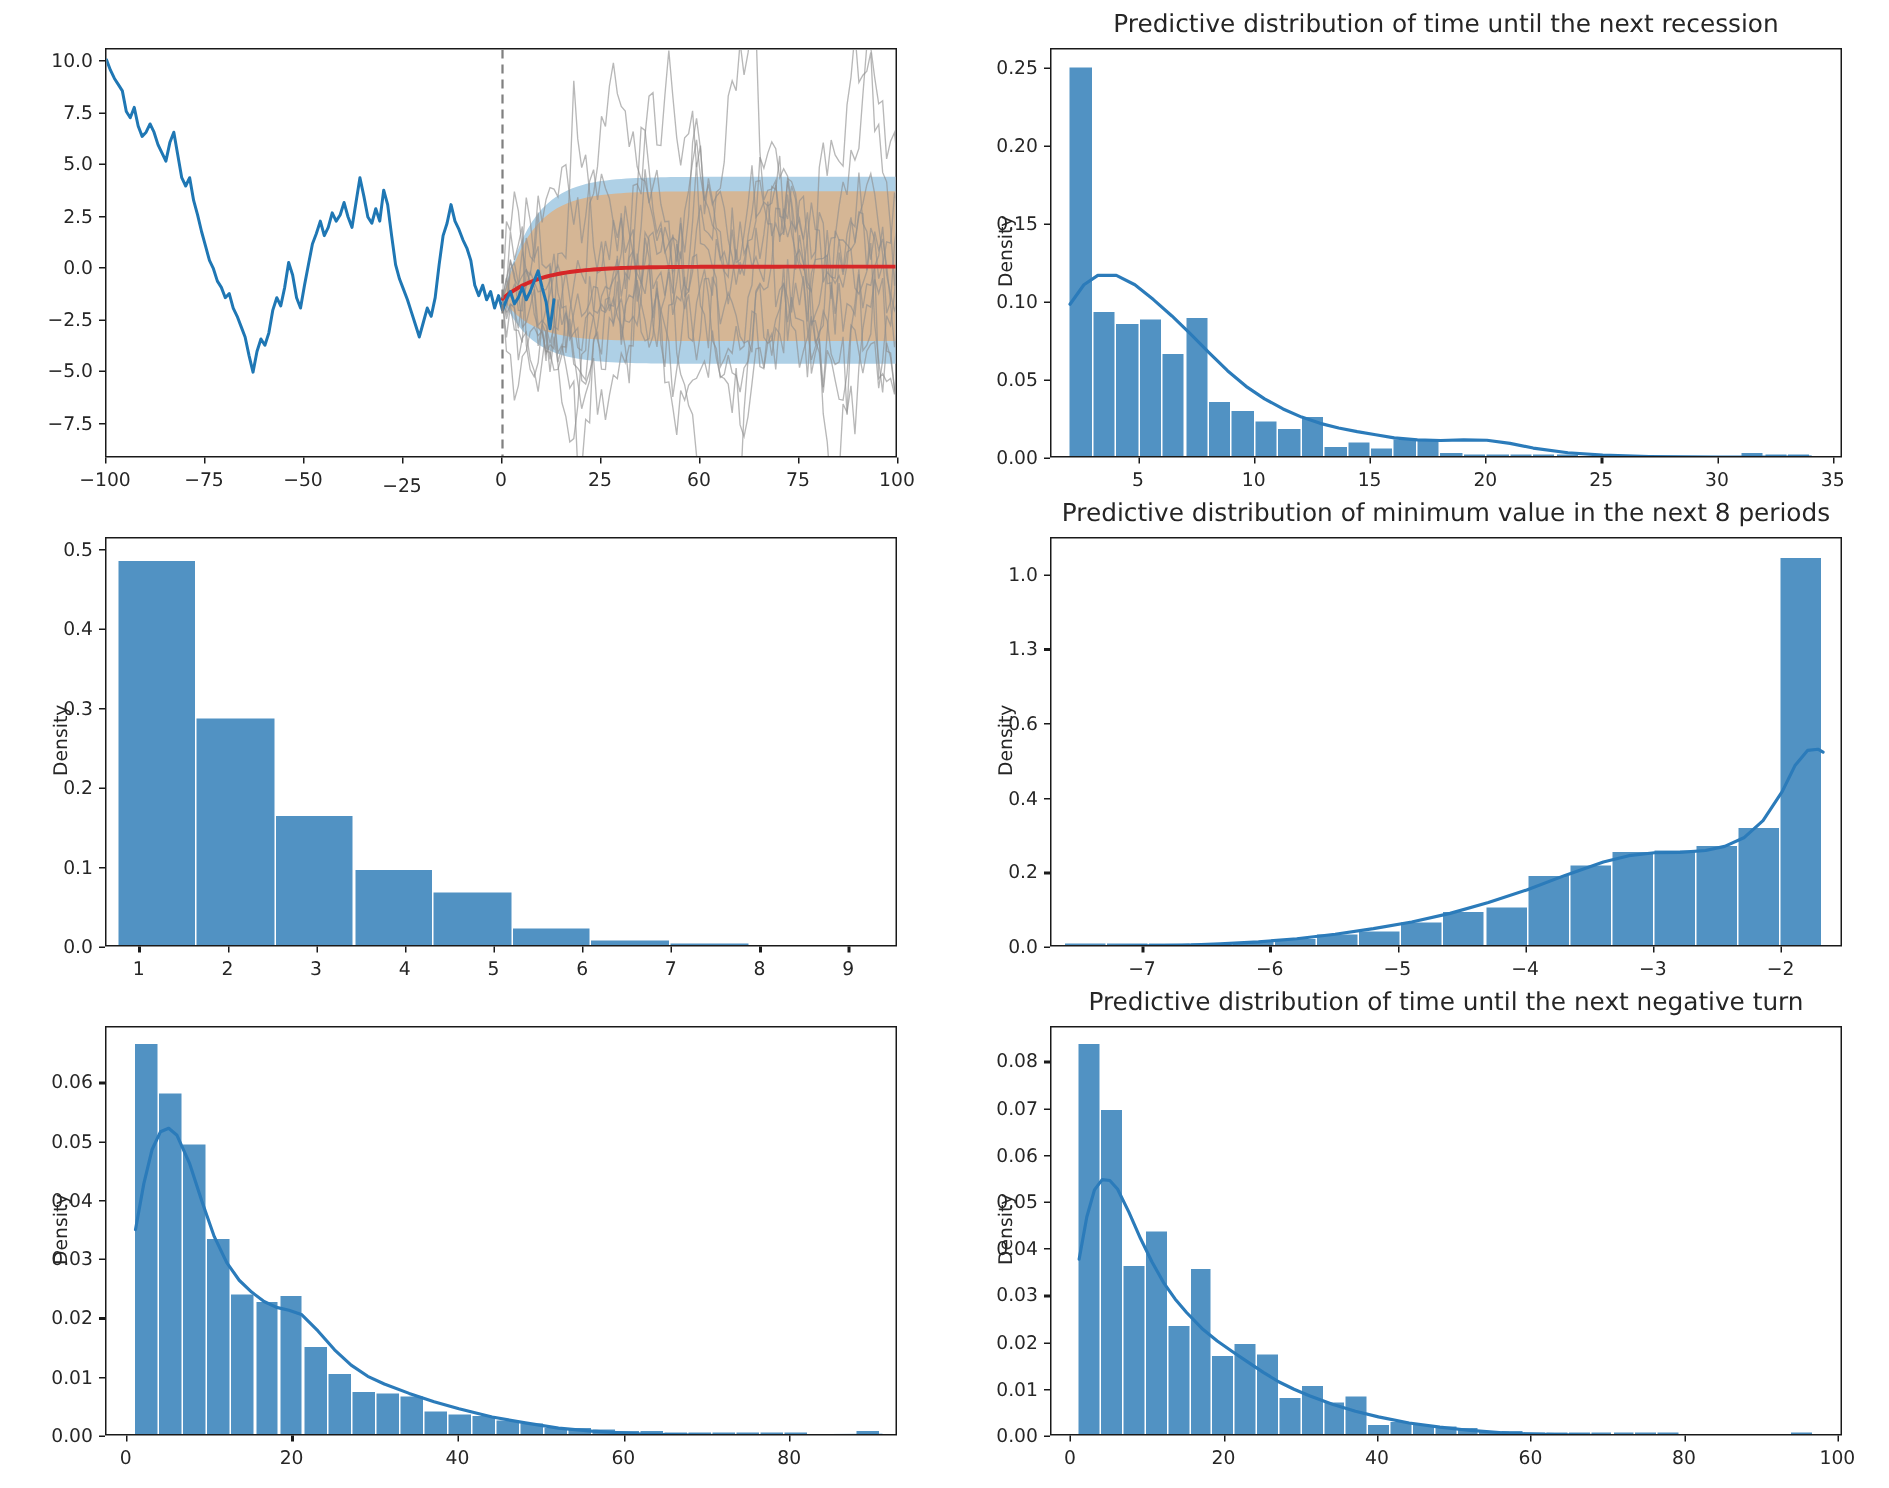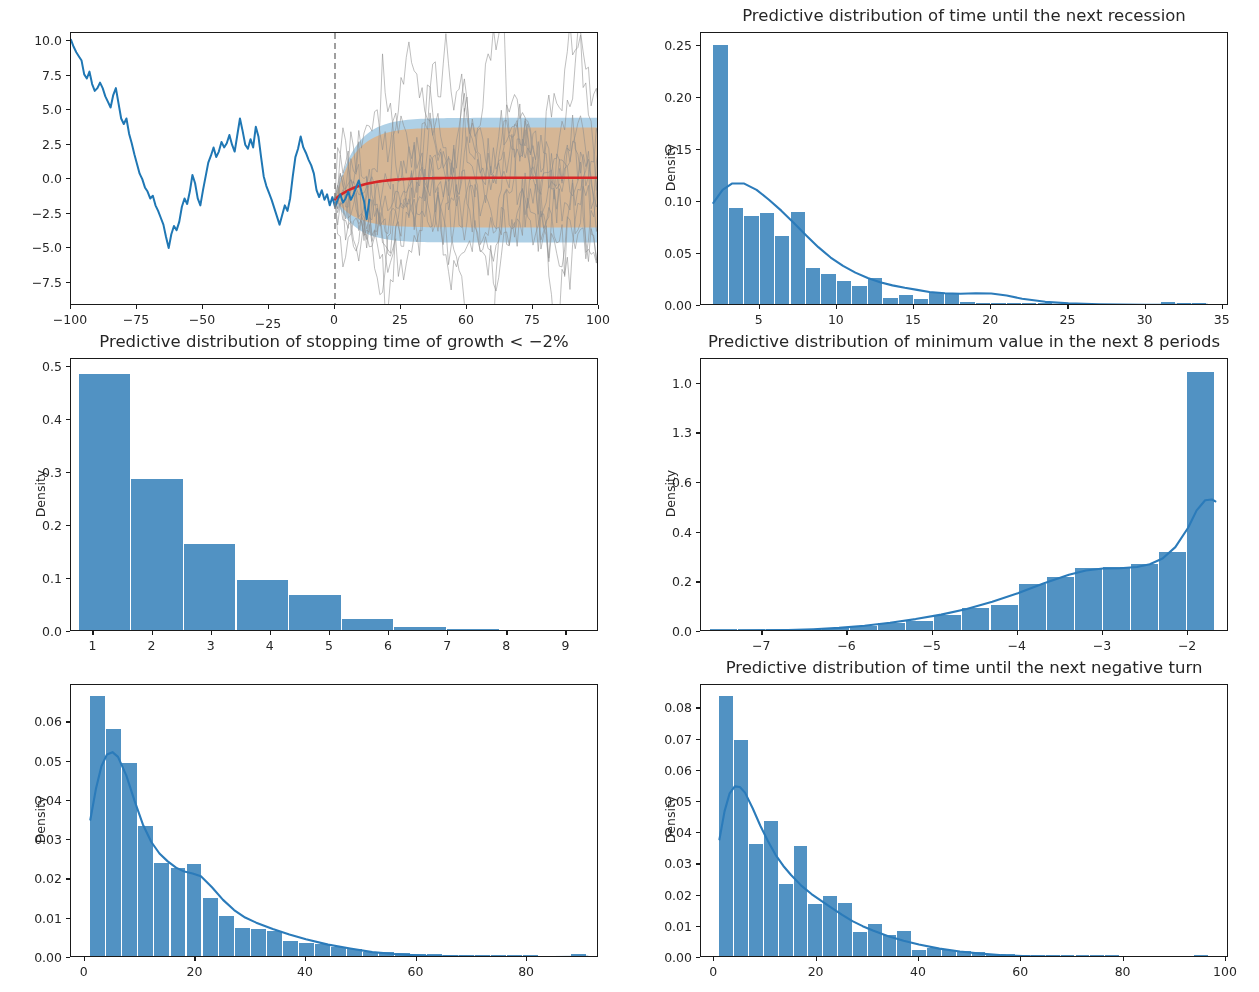--- a/index.html
+++ b/index.html
@@ -149,21 +149,20 @@
       <div class="tick x" style="left: 990.246px; top: 312px;">20</div>
       <div class="tickmark x" style="left: 1067.44px; top: 305px; background: rgb(26, 26, 26);"></div>
       <div class="tick x" style="left: 1067.44px; top: 312px;">25</div>
       <div class="tickmark x" style="left: 1144.63px; top: 305px; background: rgb(26, 26, 26);"></div>
       <div class="tick x" style="left: 1144.63px; top: 312px;">30</div>
       <div class="tickmark x" style="left: 1221.82px; top: 305px; background: rgb(26, 26, 26);"></div>
       <div class="tick x" style="left: 1221.82px; top: 312px;">35</div>
       <div class="ylabel" style="left: 640px; top: 159.5px; width: 60px; text-align: center;">Density</div>
     </div>
     <div class="panel" style="left: 0px; top: 0px; width: 1259px; height: 992px; pointer-events: none;">
-      <div class="ptitle" style="top: 332px; left: 30px; width: 608px;">Predictive distribution of stopping time of growth &lt; −2%</div>
       <div class="axes" style="left: 70px; top: 358px; width: 528px; height: 273px; pointer-events: auto;">
         <div class="plotclip">
           <div class="bar" style="left: 7.68645px; width: 51.5226px; height: 256.037px; background: rgb(81, 146, 195);"></div>
           <div class="bar" style="left: 60.3091px; width: 51.5226px; height: 151.343px; background: rgb(81, 146, 195);"></div>
           <div class="bar" style="left: 112.932px; width: 51.5226px; height: 85.6107px; background: rgb(81, 146, 195);"></div>
           <div class="bar" style="left: 165.554px; width: 51.5226px; height: 49.8291px; background: rgb(81, 146, 195);"></div>
           <div class="bar" style="left: 218.177px; width: 51.5226px; height: 34.7214px; background: rgb(81, 146, 195);"></div>
           <div class="bar" style="left: 270.8px; width: 51.5226px; height: 10.867px; background: rgb(81, 146, 195);"></div>
           <div class="bar" style="left: 323.422px; width: 51.5226px; height: 3.44563px; background: rgb(81, 146, 195);"></div>
           <div class="bar" style="left: 376.045px; width: 51.5226px; height: 1.32524px; background: rgb(81, 146, 195);"></div>

